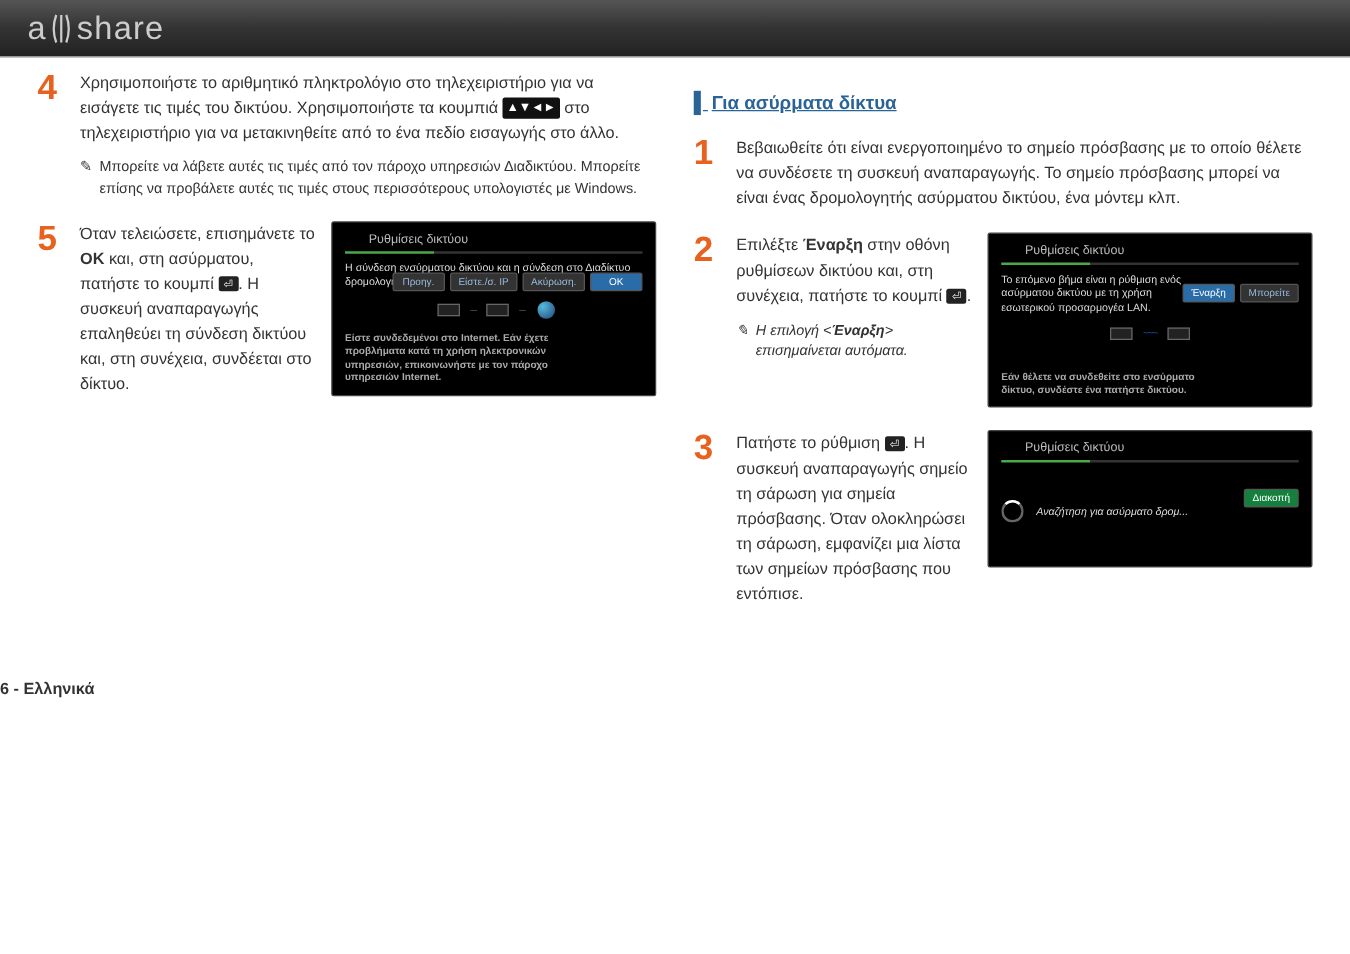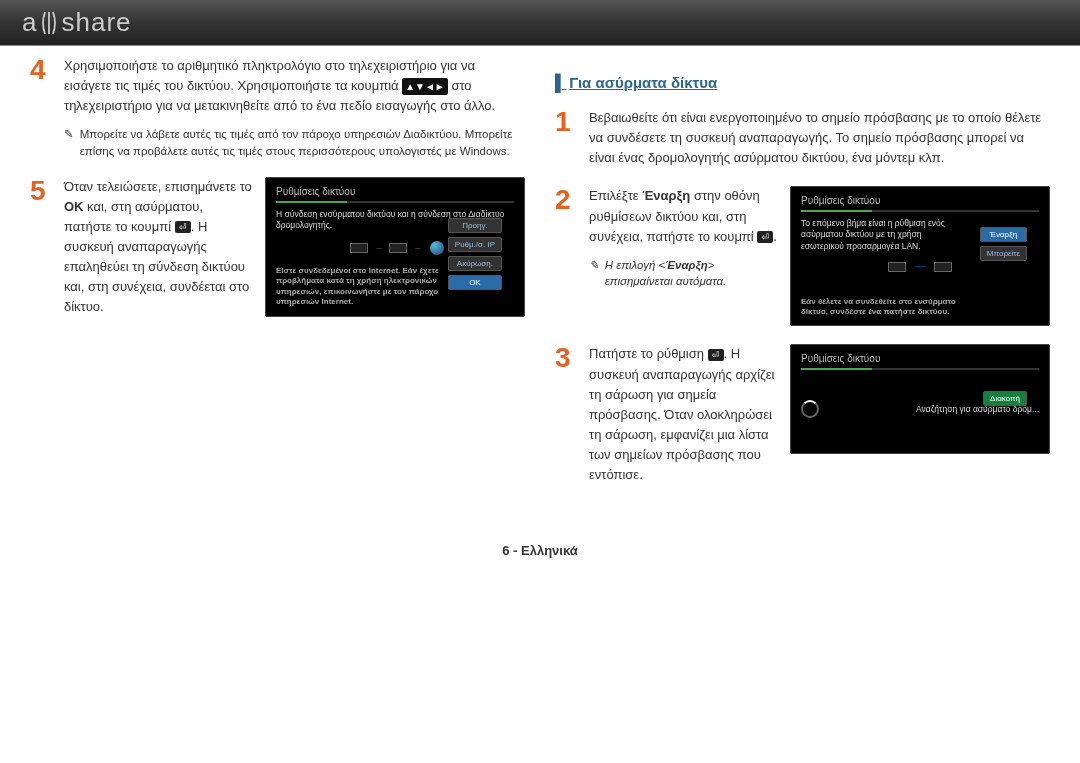--- a/index.html
+++ b/index.html
@@ -16,33 +16,33 @@
   .step-body { flex: 1; line-height: 1.55; font-size: 13px; }
   .arrows { display: inline-block; background: #111; color: #fff; font-size: 10px; padding: 1px 3px; border-radius: 2px; vertical-align: middle; }
   .enter-icon { display: inline-block; background: #222; color: #fff; width: 16px; height: 12px; font-size:9px; text-align:center; line-height:12px; border-radius:2px; vertical-align: middle; }
   .note { display:flex; margin-top: 10px; margin-left: 0px; font-size: 11.5px; line-height: 1.4; }
   .note .pen { margin-right: 6px; flex-shrink:0; }
   .italic { font-style: italic; }
   .step-with-ss { display: flex; gap: 12px; }
   .text-col { flex: 1; }
   .screenshot { width: 260px; flex-shrink: 0; }
   .ss-box { background: #000; color: #fff; border: 1px solid #444; border-radius: 2px; padding: 8px 10px; font-size: 9px; position: relative; min-height: 140px; }
-  .ss-title { color: #bbb; font-size: 10px; margin-bottom: 4px; }
+  .ss-title { color: #bbb; font-size: 10px; margin-bottom: 4px; margin-left: 19px; }
   .ss-line { height: 2px; background: linear-gradient(to right, #4aa84a 30%, #333 30%); margin-bottom: 6px; }
   .ss-msg { color: #ddd; font-size: 8.5px; line-height: 1.3; }
-  .ss-btns { position:absolute; right: 22px; top: 40px; display: flex; flex-direction: column; gap: 4px; }
+  .ss-btns { position:absolute; right: 10px; top: 40px; display: flex; gap: 4px; }
   .ss-btn { background: #333; color: #9bd; font-size: 8px; padding: 2px 6px; border: 1px solid #555; border-radius: 2px; text-align: center; min-width: 42px; }
   .ss-btn.ok { background: #2a6ca8; color: #fff; }
   .ss-btn.start { background: #2a6ca8; color: #fff; }
   .ss-btn.stop { background: #15803d; color: #fff; }
   .ss-globe-icon { width: 14px; height: 14px; background: radial-gradient(circle at 30% 30%, #5bd, #247); border-radius: 50%; margin-left: 6px; }
   .ss-footer { color: #aaa; font-size: 8px; line-height: 1.3; margin-top: 6px; position:absolute; bottom: 8px; left: 10px; right: 70px; font-weight: bold; }
-  .ss-spinner { display:flex; align-items:center; justify-content:space-between; margin-top: 30px; }
+  .ss-spinner { display:flex; align-items:center; justify-content:flex-start; margin-top: 30px; font-style: italic; }
   .spinner-c { width: 18px; height: 18px; border: 2px solid #666; border-top-color: #fff; border-radius:50%; margin-right: 10px; }
-  .page-footer { text-align: center; font-weight: bold; font-size: 13px; margin: 20px 0 10px 0; }
+  .page-footer { font-weight: bold; font-size: 13px; margin: 20px 0 10px 0; }
   b { font-weight: bold; }
   .laptop-icon { display:inline-block; width: 18px; height: 10px; background:#222; border:1px solid #666; margin: 0 4px; vertical-align:middle; }
   .ss-graphic { display:flex; align-items:center; justify-content:center; margin: 10px 0 14px 0; gap:4px;}
   .dash { color:#555; letter-spacing:-1px; font-size:8px;}
 </style>
 </head>
 <body>
 
 <div class="header">
   <div class="logo">
@@ -88,21 +88,21 @@
             <div class="ss-msg">Η σύνδεση ενσύρματου δικτύου και η σύνδεση στο Διαδίκτυο δρομολογητής.</div>
             <div class="ss-graphic">
               <span class="laptop-icon"></span>
               <span class="dash">---</span>
               <span class="laptop-icon"></span>
               <span class="dash">---</span>
               <span class="ss-globe-icon"></span>
             </div>
             <div class="ss-btns">
               <div class="ss-btn">Προηγ.</div>
-              <div class="ss-btn">Ρυθμ./σ. IP</div>
+              <div class="ss-btn">Είστε./σ. IP</div>
               <div class="ss-btn">Ακύρωση.</div>
               <div class="ss-btn ok">OK</div>
             </div>
             <div class="ss-footer">Είστε συνδεδεμένοι στο Internet. Εάν έχετε προβλήματα κατά τη χρήση ηλεκτρονικών υπηρεσιών, επικοινωνήστε με τον πάροχο υπηρεσιών Internet.</div>
           </div>
         </div>
       </div>
     </div>
 
   </div>
@@ -146,21 +146,21 @@
             <div class="ss-footer">Εάν θέλετε να συνδεθείτε στο ενσύρματο δίκτυο, συνδέστε ένα πατήστε δικτύου.</div>
           </div>
         </div>
       </div>
     </div>
 
     <div class="step">
       <div class="num">3</div>
       <div class="step-with-ss">
         <div class="text-col step-body">
-          <span>Πατήστε το ρύθμιση </span><span class="enter-icon">⏎</span><span>. Η συσκευή αναπαραγωγής αρχίζει τη σάρωση για σημεία πρόσβασης. Όταν ολοκληρώσει τη σάρωση, εμφανίζει μια λίστα των σημείων πρόσβασης που εντόπισε.</span>
+          <span>Πατήστε το ρύθμιση </span><span class="enter-icon">⏎</span><span>. Η συσκευή αναπαραγωγής σημείο τη σάρωση για σημεία πρόσβασης. Όταν ολοκληρώσει τη σάρωση, εμφανίζει μια λίστα των σημείων πρόσβασης που εντόπισε.</span>
         </div>
         <div class="screenshot">
           <div class="ss-box" style="min-height:110px">
             <div class="ss-title">Ρυθμίσεις δικτύου</div>
             <div class="ss-line"></div>
             <div class="ss-spinner">
               <div class="spinner-c"></div>
               <span class="ss-msg">Αναζήτηση για ασύρματο δρομ...</span>
             </div>
             <div class="ss-btns" style="top:46px">

